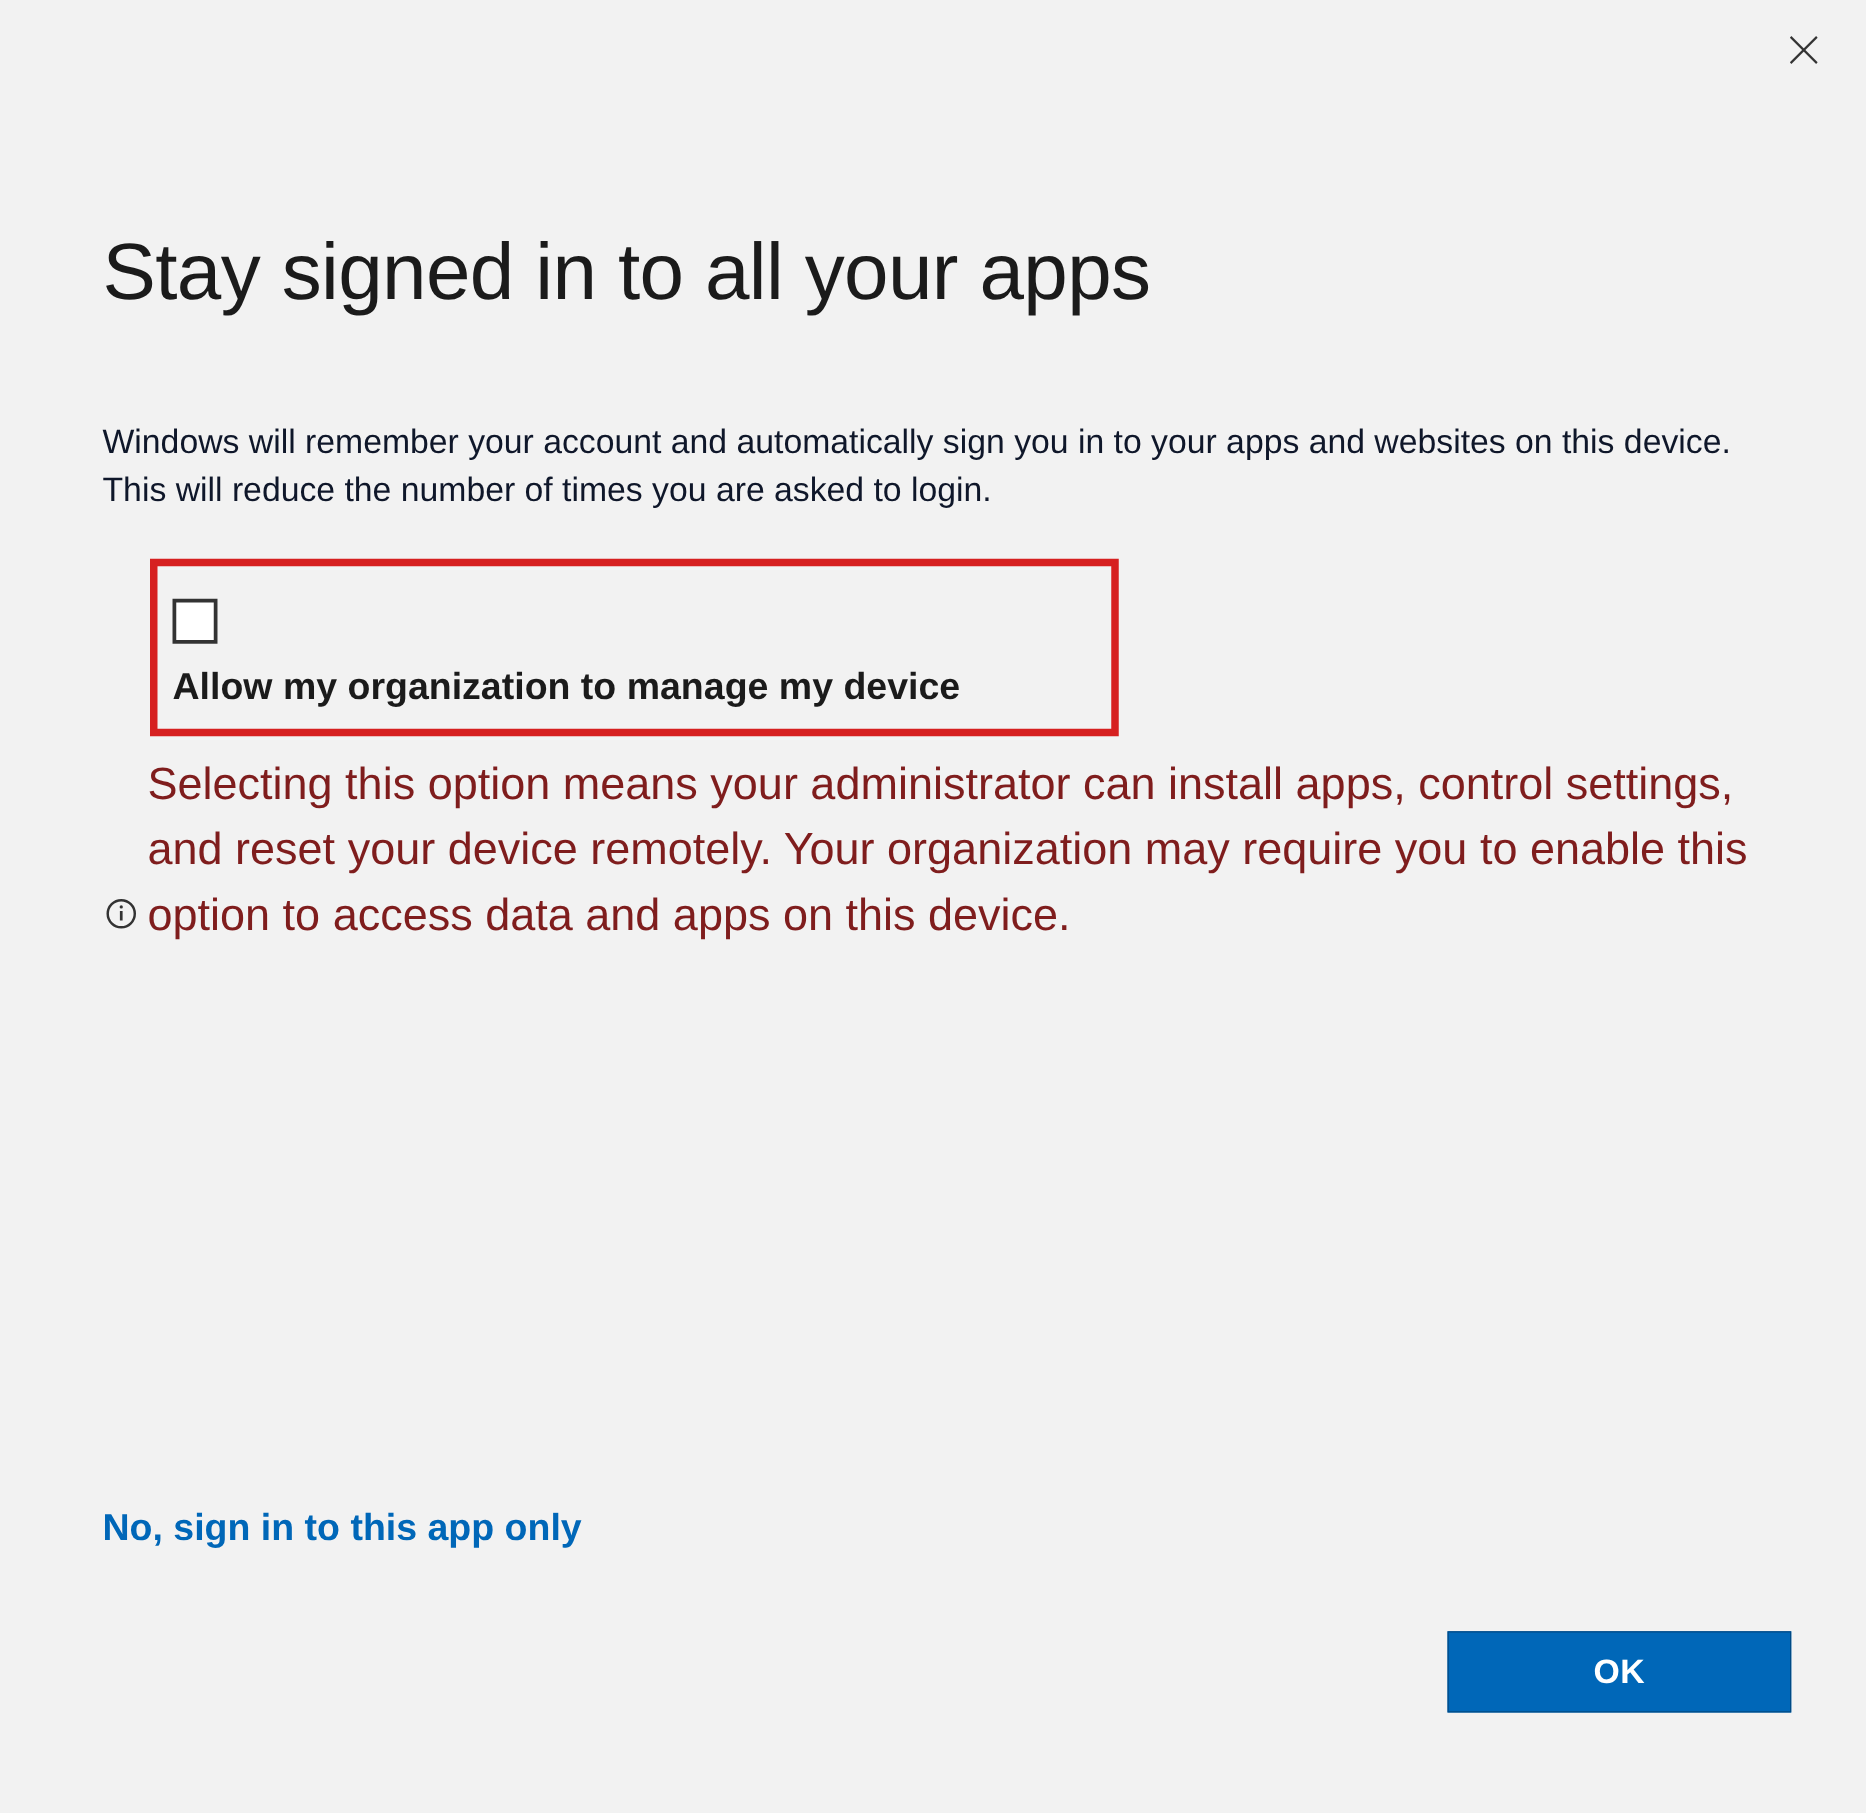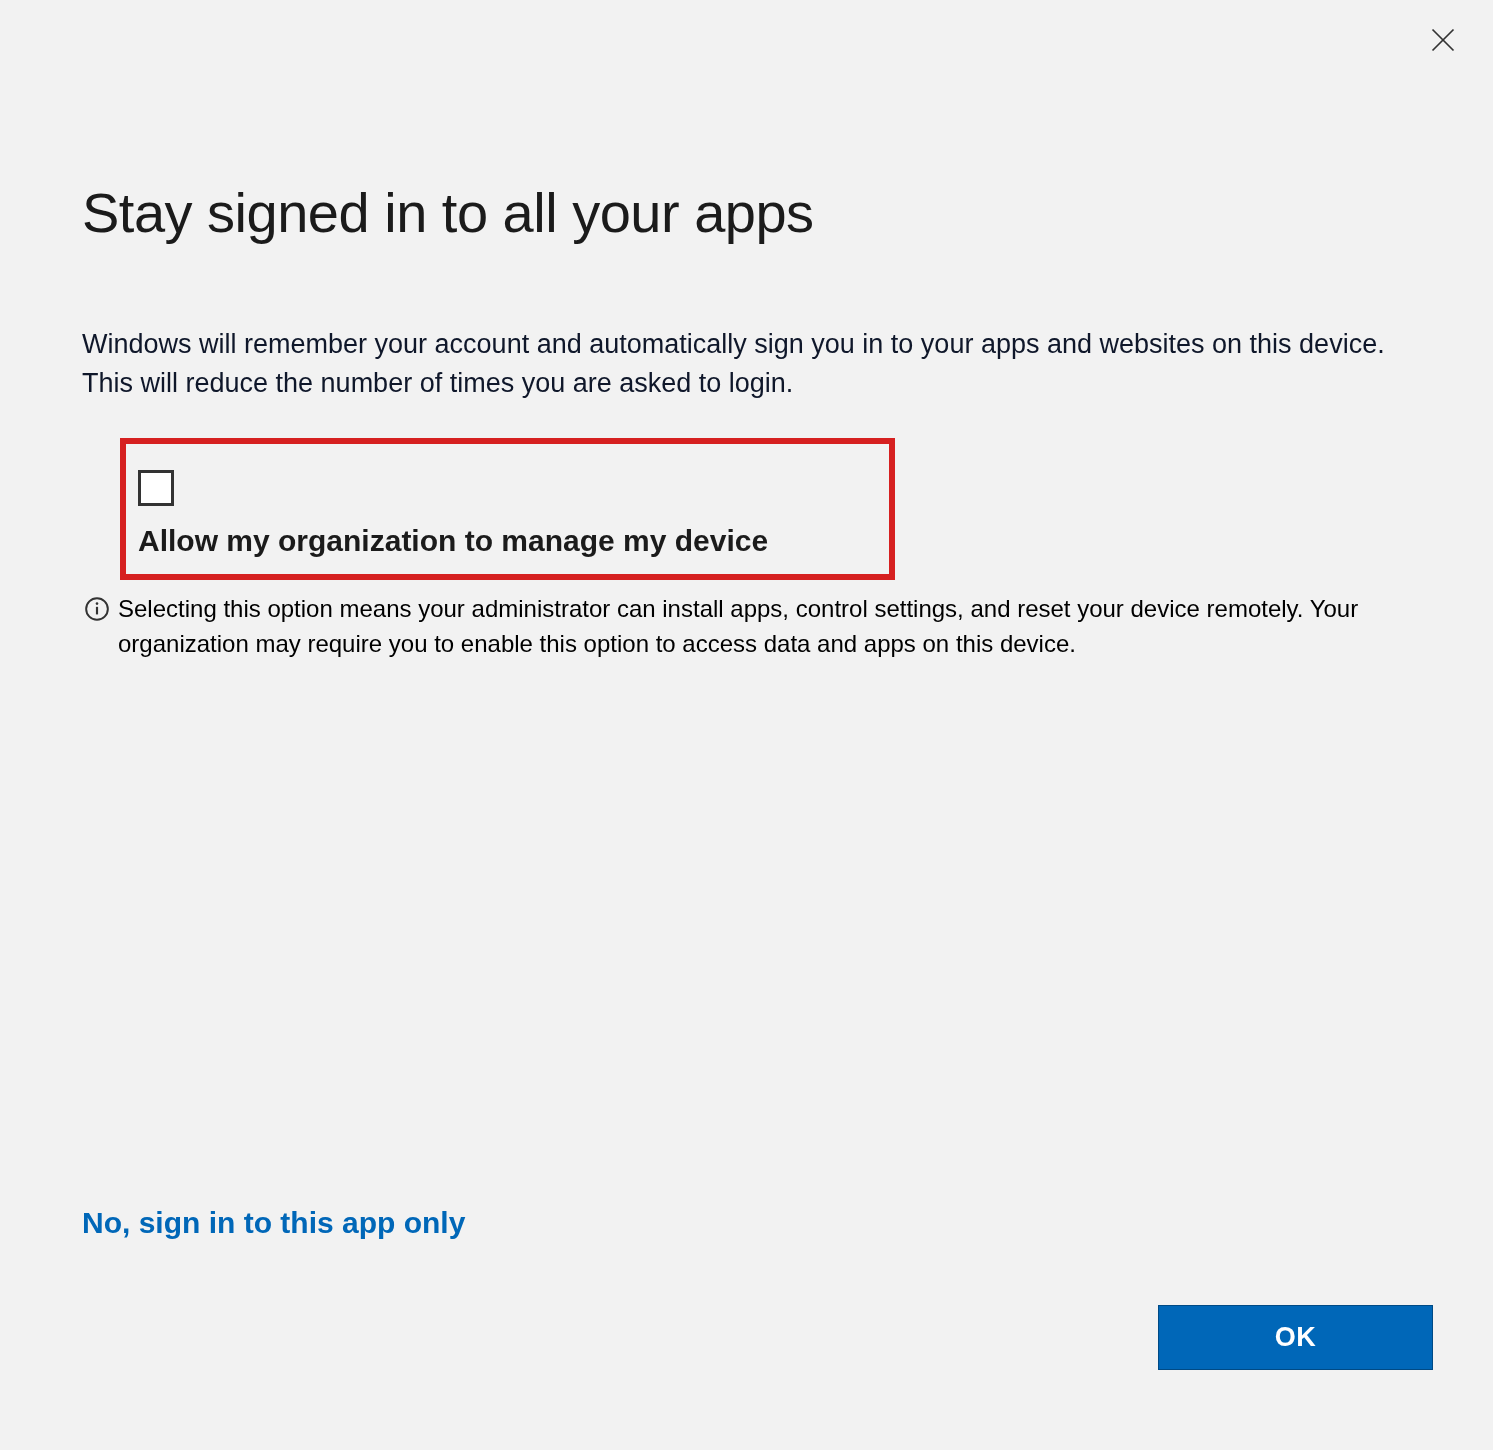--- a/index.html
+++ b/index.html
@@ -37,21 +37,21 @@
     .close-btn svg {
       width: 28px;
       height: 28px;
       stroke: #333;
       stroke-width: 1.5;
     }
     .content {
       padding: 180px 82px 60px 82px;
     }
     .title {
-      font-size: 56px;
+      font-size: 64px;
       font-weight: 400;
       color: #1b1b1b;
       margin-bottom: 80px;
       letter-spacing: -0.5px;
     }
     .description {
       font-size: 27px;
       line-height: 1.45;
       color: #0f172a;
       margin-bottom: 35px;
@@ -77,27 +77,27 @@
       cursor: pointer;
       flex-shrink: 0;
     }
     .checkbox-label {
       font-size: 30px;
       font-weight: 700;
       color: #1b1b1b;
     }
     .info-row {
       display: flex;
-      align-items: flex-start;
+      align-items: flex-end;
       gap: 8px;
       margin-top: 8px;
       margin-bottom: 40px;
-      font-size: 24px;
+      font-size: 36px;
       line-height: 1.45;
-      color: #000000;
+      color: #7f1d1d;
     }
     .info-icon {
       flex-shrink: 0;
       margin-top: 4px;
       margin-left: 2px;
     }
     .info-icon svg {
       width: 26px;
       height: 26px;
     }

